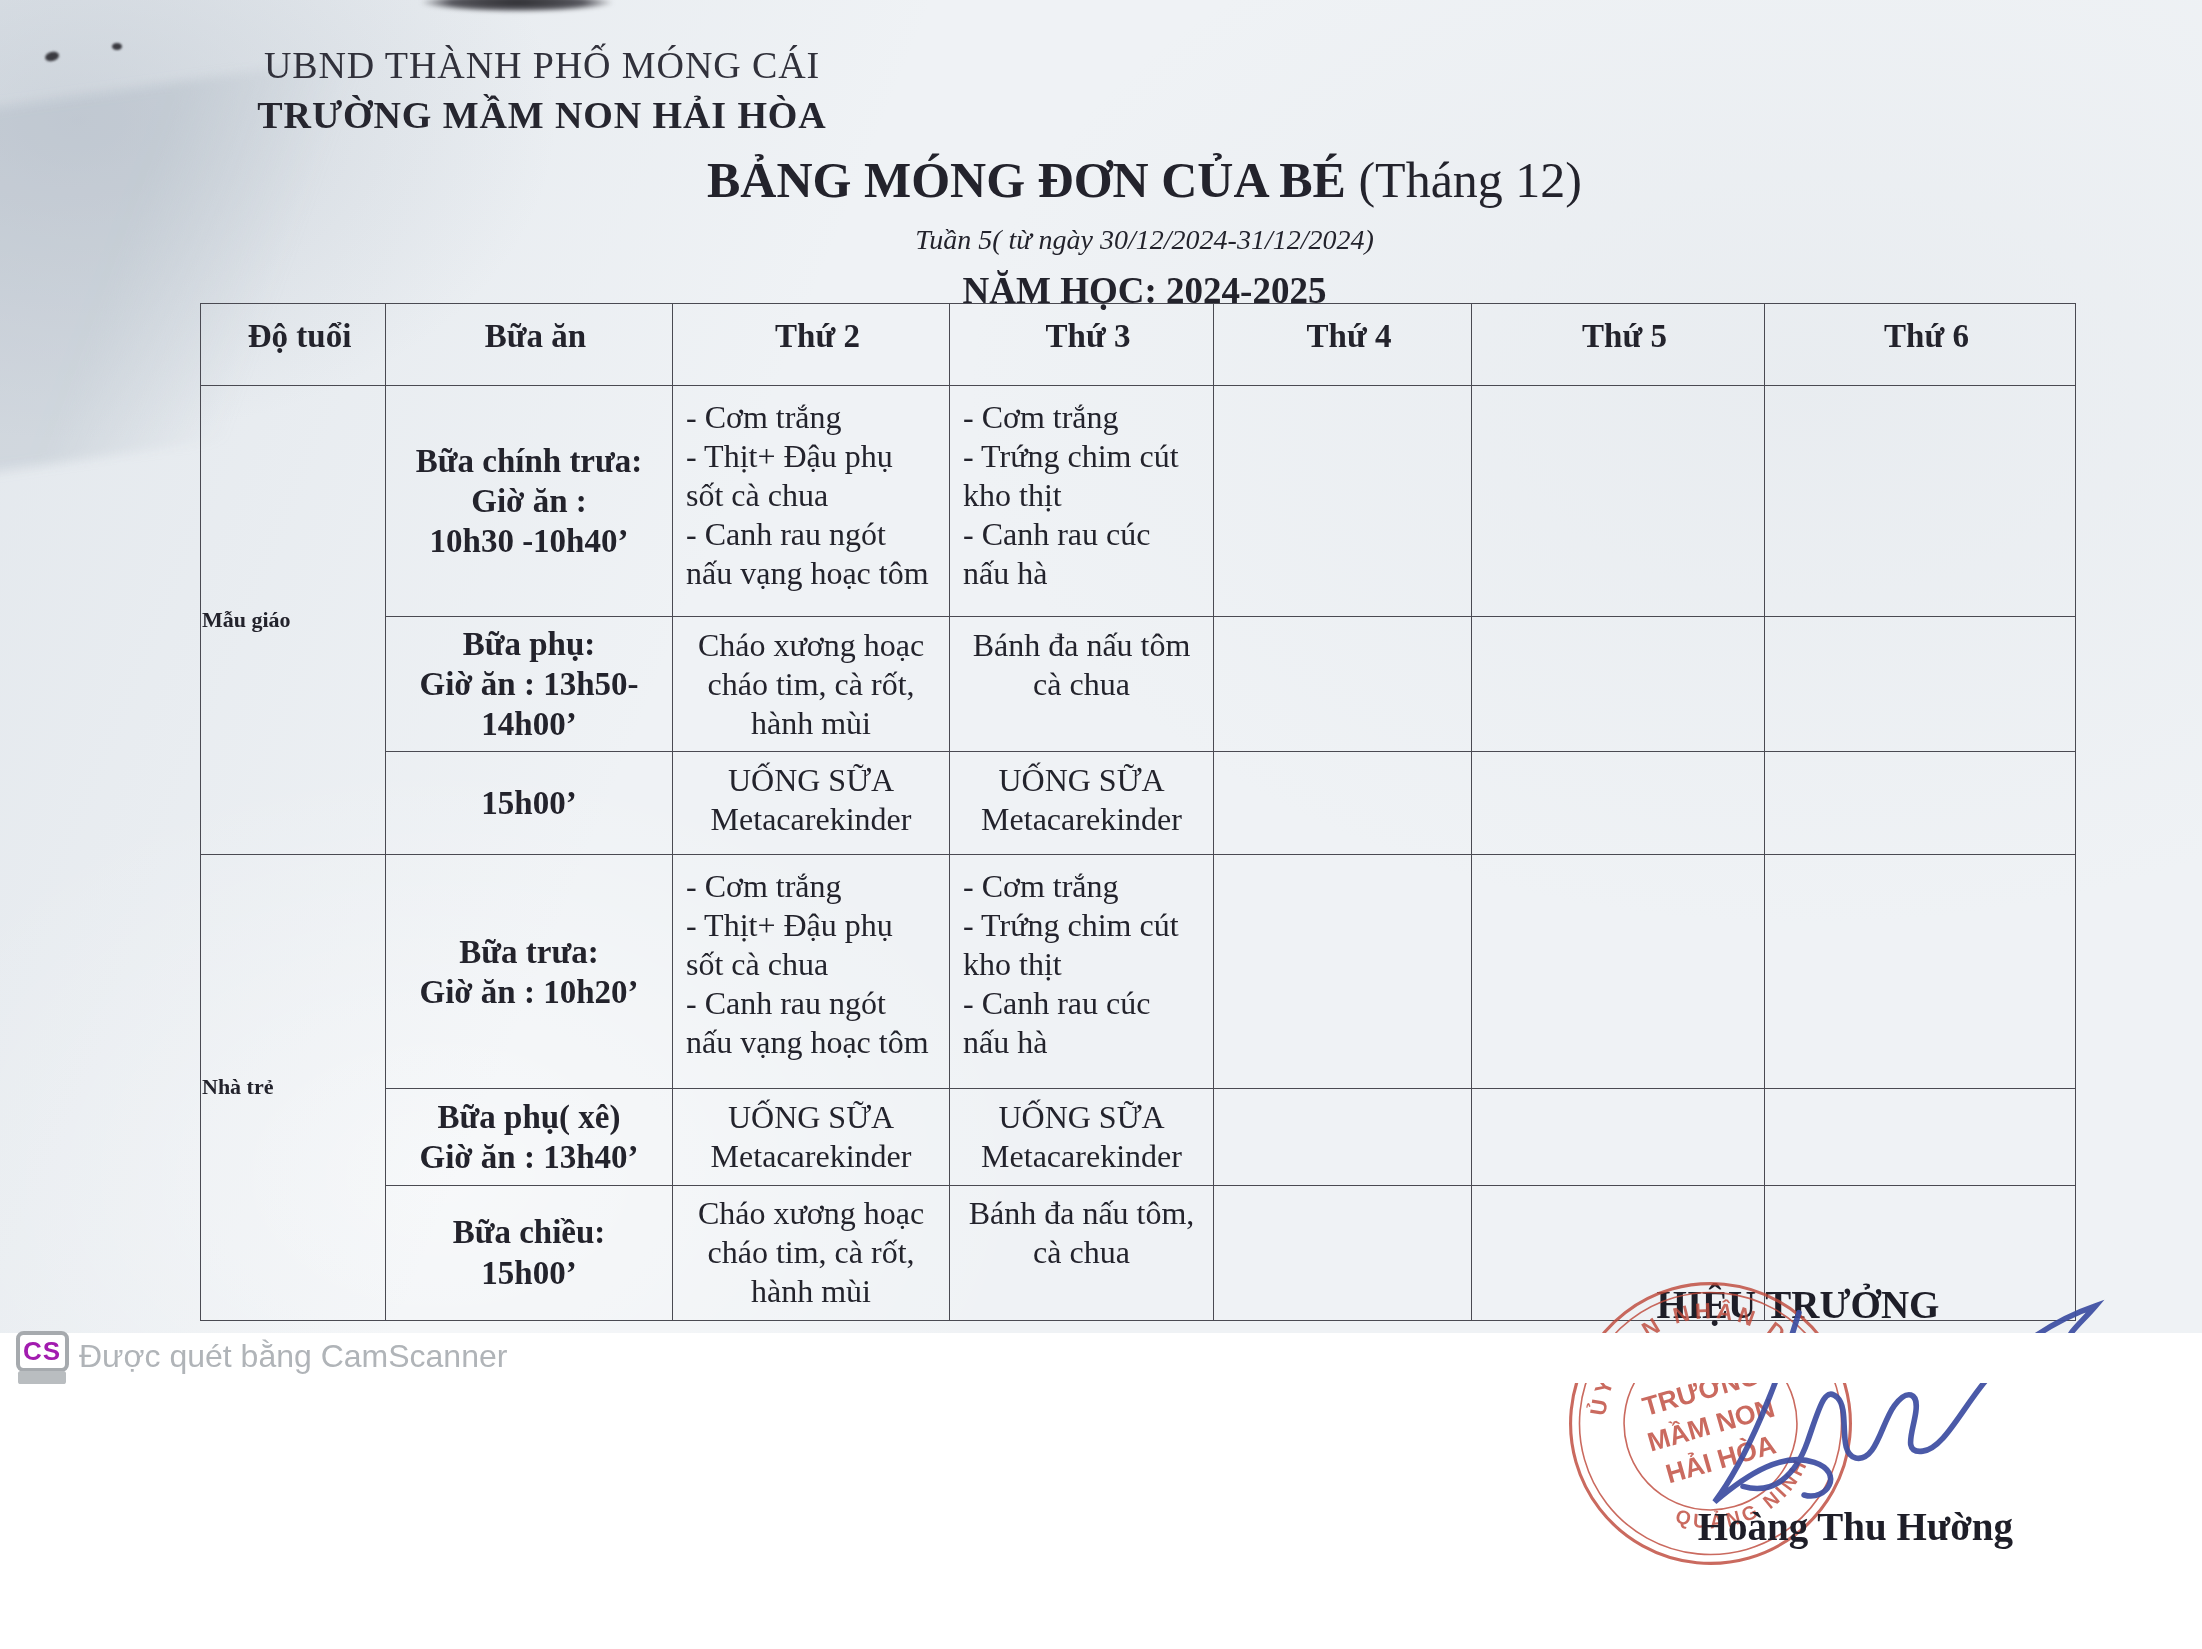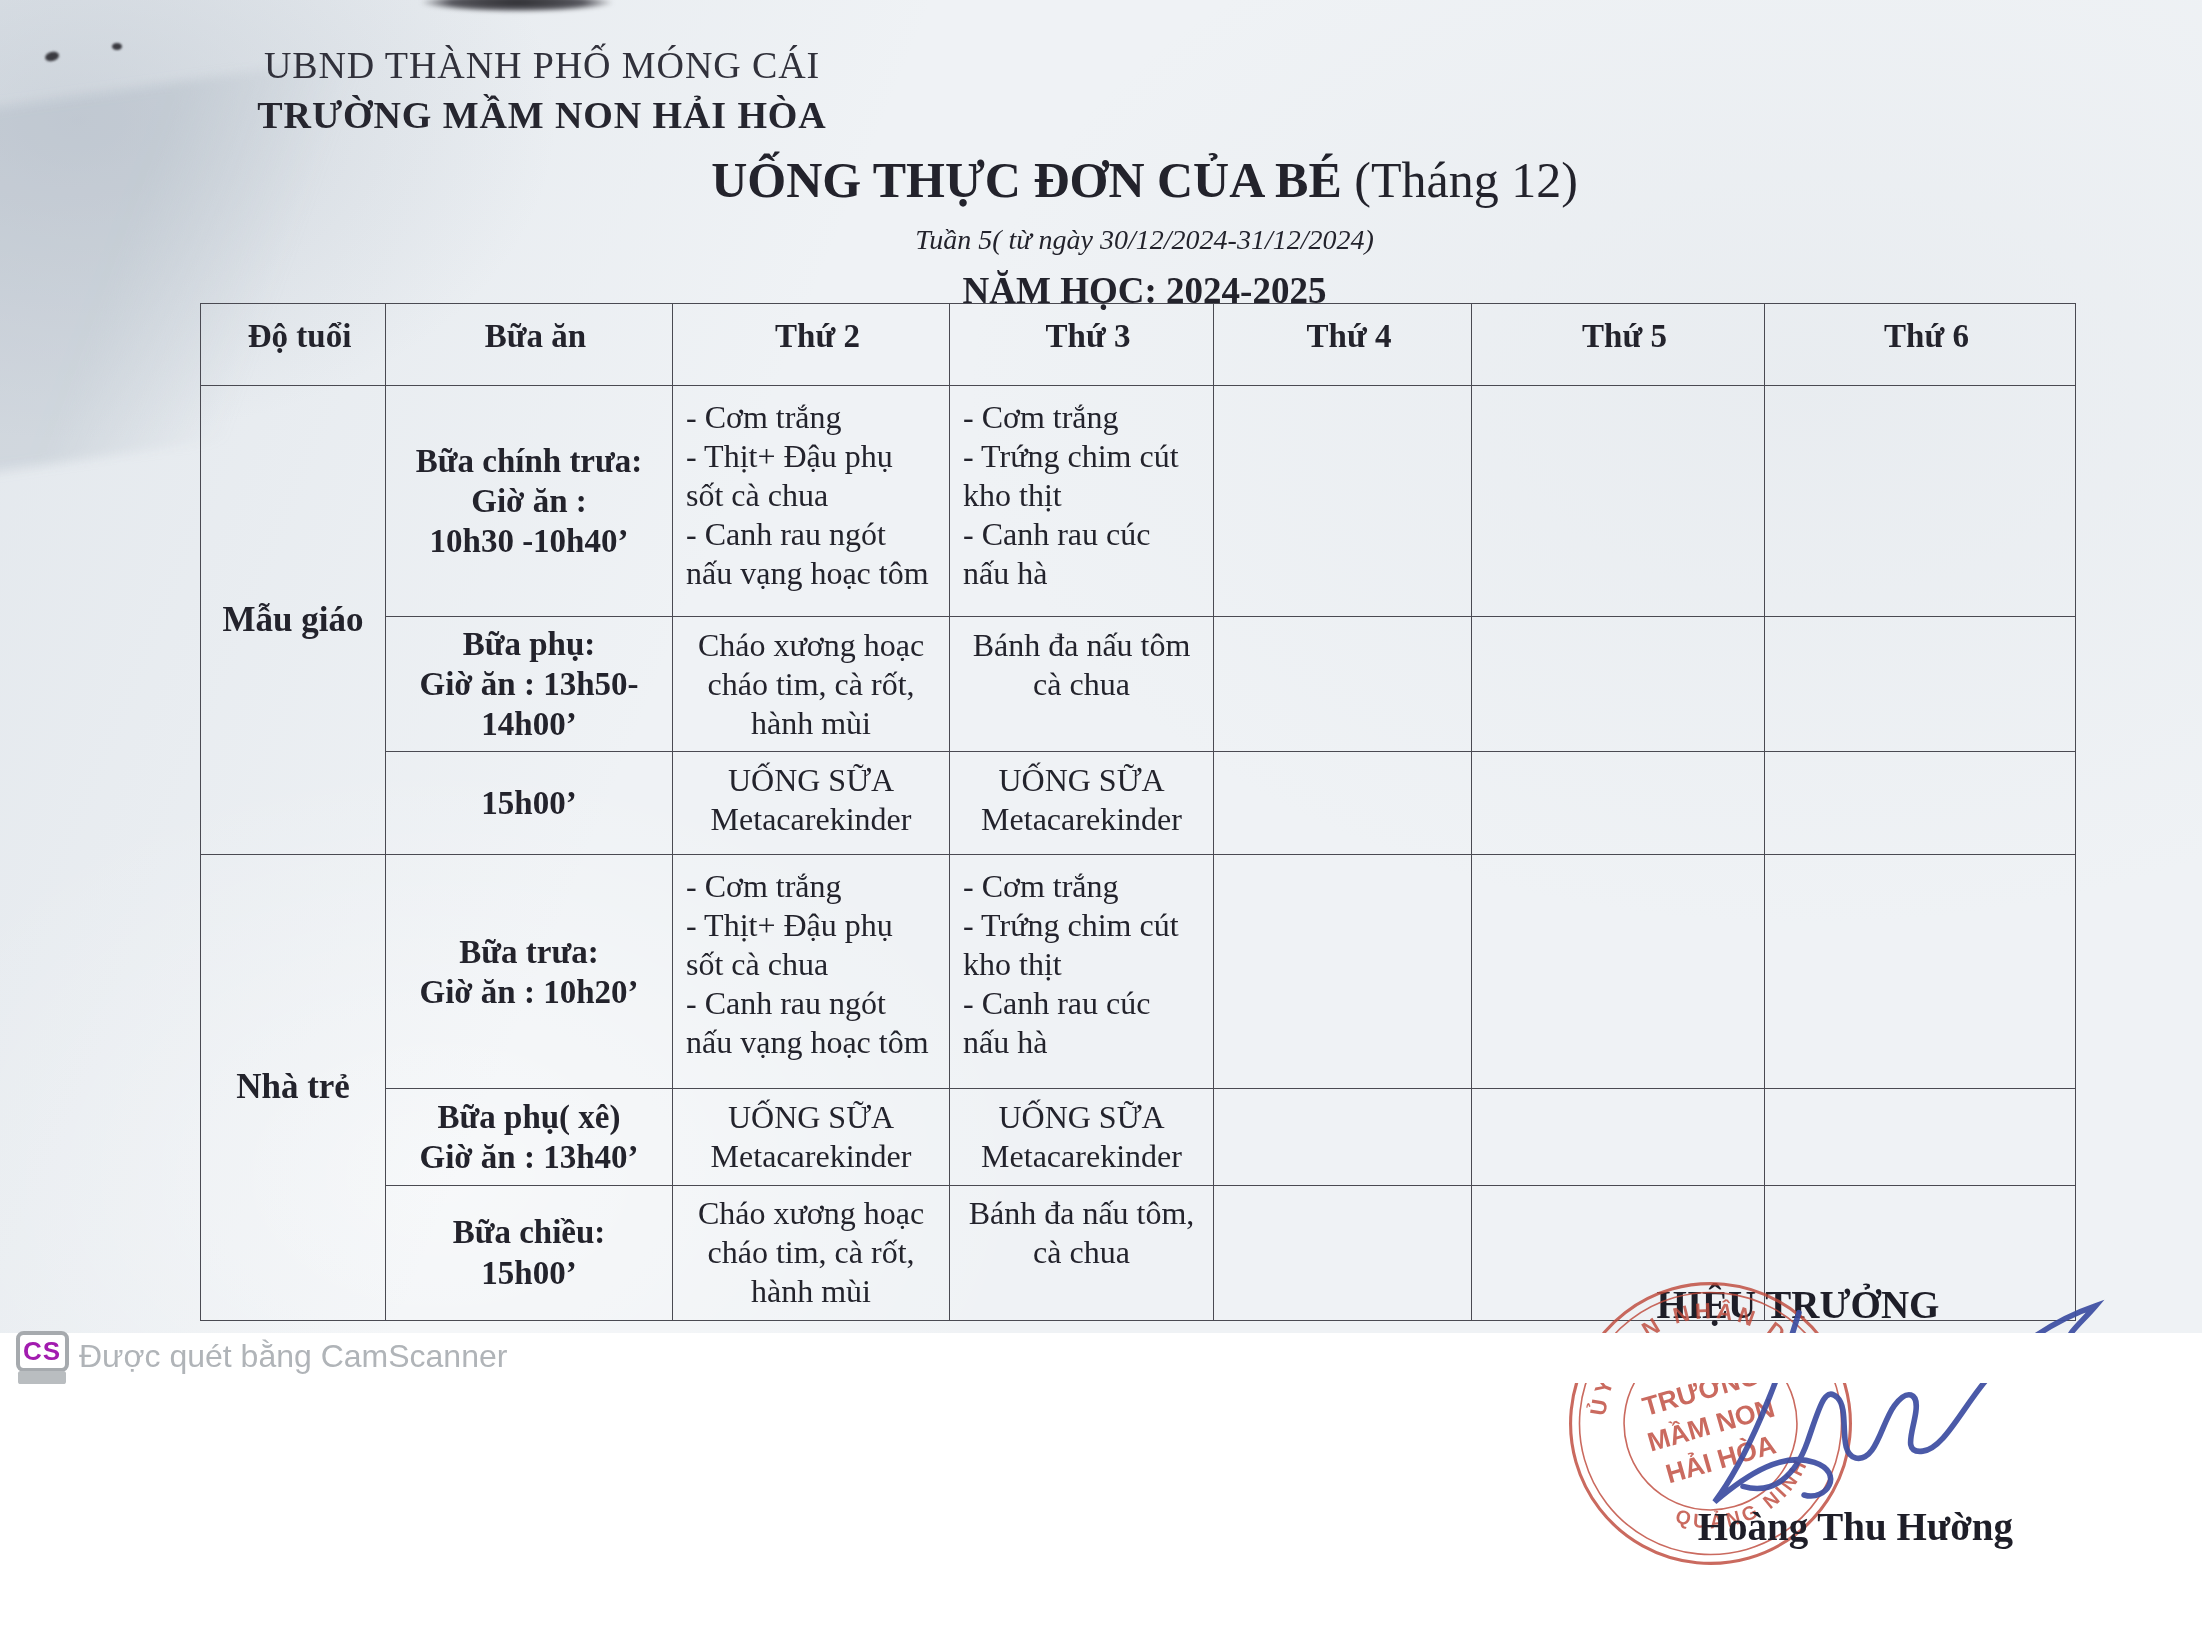--- a/index.html
+++ b/index.html
@@ -43,21 +43,21 @@
   .t-sub{font-size:28px;font-style:italic;margin-top:6.9px;line-height:45px;}
   .t-year{font-size:37px;font-weight:bold;margin-top:6.9px;line-height:43px;}
   
   table.menu{
     position:absolute;left:200px;top:303px;width:1876px;
     border-collapse:collapse;table-layout:fixed;
     font-size:32px;line-height:1.22;color:#23232c;
   }
   table.menu th, table.menu td{border:1.7px solid #4a4a52;}
   table.menu th{font-size:33px;font-weight:bold;vertical-align:top;padding-top:12px;padding-left:14px;}
-  .cell-age{font-weight:bold;font-size:35px;text-align:center;vertical-align:middle;}
+  .cell-age{font-weight:bold;font-size:22px;vertical-align:middle;}
   .cell-meal{font-weight:bold;font-size:33px;text-align:center;vertical-align:middle;white-space:pre-line;padding:5.2px 6.9px;}
   .cell-menu-left{text-align:left;vertical-align:top;padding:12px 6.9px 6.9px 13px;white-space:pre-line;}
   .cell-menu-top{text-align:center;vertical-align:top;padding:8.6px 6.9px;white-space:pre-line;}
   .cell-empty{background:transparent;}
   
   .sig-role{position:absolute;left:1626px;top:1282px;width:344px;text-align:center;font-size:39px;font-weight:bold;color:#1e1e28;}
   .sig-name{position:absolute;left:1600px;top:1504px;width:413px;text-align:right;font-size:39px;font-weight:bold;color:#1e1e28;}
   .stamp{position:absolute;left:1559px;top:1272px;width:303px;height:303px;transform:rotate(-16deg);opacity:0.82;}
   .signature-ink{position:absolute;left:1661px;top:1280px;width:465px;height:258px;}
   
@@ -84,21 +84,21 @@
   <div class="smudge"></div>
   <div class="speck s1"></div>
   <div class="speck s2"></div>
 
   <div class="letterhead">
     <div class="lh1">UBND THÀNH PHỐ MÓNG CÁI</div>
     <div class="lh2">TRƯỜNG MẦM NON HẢI HÒA</div>
   </div>
 
   <div class="titleblock">
-    <div class="t-main"><span class="b">UỐNG THỰC ĐƠN CỦA BÉ</span><span> (Tháng 12)</span></div>
+    <div class="t-main"><span class="b">BẢNG MÓNG ĐƠN CỦA BÉ</span><span> (Tháng 12)</span></div>
     <div class="t-sub">Tuần 5( từ ngày 30/12/2024-31/12/2024)</div>
     <div class="t-year">NĂM HỌC: 2024-2025</div>
   </div>
 
   <table class="menu">
     <colgroup>
       <col style="width:185px">
         <col style="width:287px">
         <col style="width:277px">
       <col style="width:264px">

